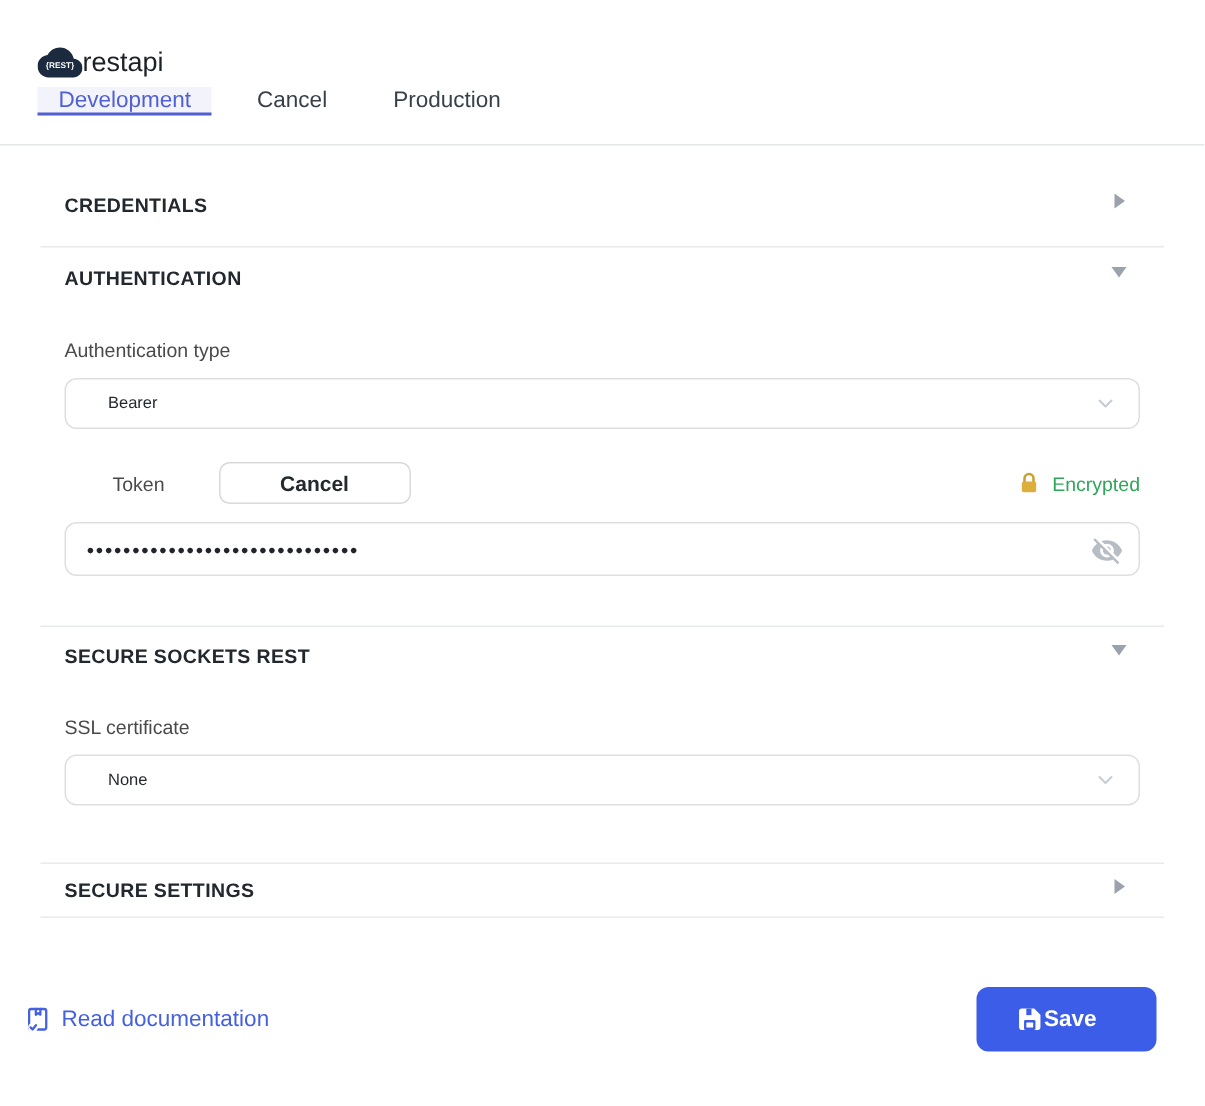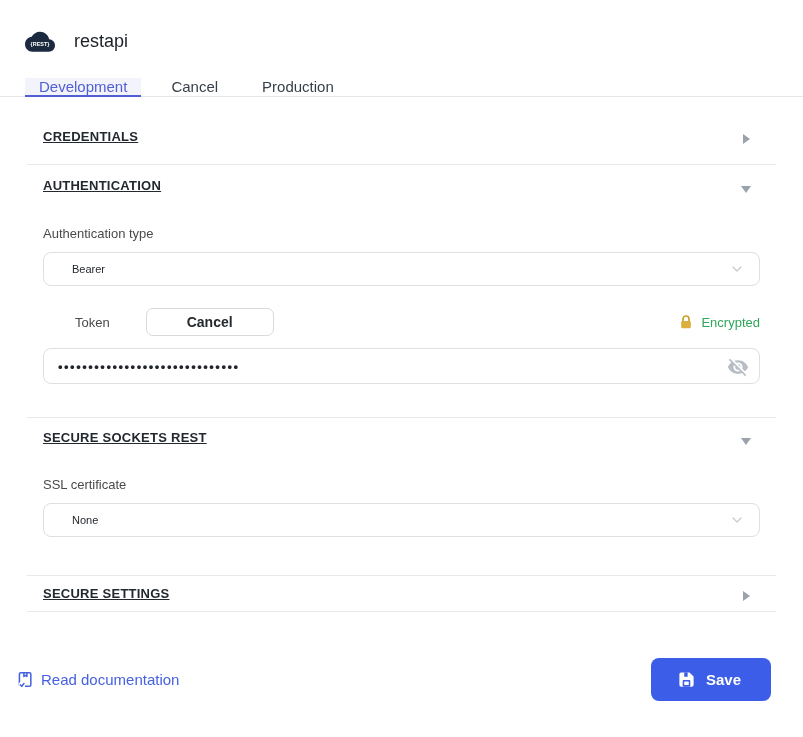--- a/index.html
+++ b/index.html
@@ -2,34 +2,34 @@
 <html><head>
 <meta charset="utf-8">
 <style>
   * { box-sizing: border-box; }
   html,body { margin:0; padding:0; }
   body {
     width:803px; height:737px; background:#ffffff; overflow:hidden;
     font-family:"Liberation Sans", sans-serif; color:#23282f; position:relative;
   }
   
-  .header { display:flex; align-items:center; gap:19px; padding:24px 27px 0 25px; height:58px; }
+  .header { display:flex; align-items:center; padding:24px 27px 0 25px; height:58px; }
   .logo { width:30px; height:24px; display:flex; align-items:center; }
   .app-title { font-size:18px; font-weight:500; color:#1c2127; }
 
   
-  .tabbar { display:flex; gap:16px; padding-left:25px; border-bottom:1px solid #e4e6e9; height:39px; align-items:flex-end; }
+  .tabbar { display:flex; gap:16px; padding-left:25px; border-bottom:1px solid #e4e6e9; height:39px; align-items:flex-start; }
   .tab { display:flex; align-items:center; padding:0 14px; font-size:15px; color:#383f49; cursor:pointer; border-bottom:2px solid transparent; margin-bottom:-1px; }
   .tab.active { background:#f2f3fb; color:#5060d4; border-bottom:2px solid #5060d4; }
 
   
   .content { padding:0 27px; }
   .divider { border-top:1px solid #e9eaeb; height:0; }
   .pad { margin-left:16px; margin-right:16px; }
-  .section-row { display:flex; justify-content:space-between; align-items:flex-end; cursor:pointer;text-decoration:underline; }
+  .section-row { display:flex; justify-content:space-between; align-items:flex-start; cursor:pointer; }
   .section-title { font-size:13px; font-weight:700; color:#23282f; letter-spacing:.25px; }
   .tri-wrap { width:12px; display:flex; justify-content:center; margin-right:8px; }
   .tri-right { width:0; height:0; border-left:7px solid #9aa2ac; border-top:5px solid transparent; border-bottom:5px solid transparent; }
   .tri-down { width:0; height:0; border-top:7px solid #9aa2ac; border-left:5px solid transparent; border-right:5px solid transparent; }
 
   #row-credentials { padding:32px 0 20px; }
   #row-authentication { padding:13px 0 11px; }
   #row-ssl { padding:12px 0 10px; }
   #row-general { padding:10px 0; }
 
@@ -60,21 +60,21 @@
   .eye-btn { position:absolute; right:10px; top:7px; width:24px; height:24px; border:none; background:transparent; padding:0; cursor:pointer; display:flex; align-items:center; justify-content:center; }
 
   .auth-body { padding-bottom:33px; }
   .ssl-body { padding-bottom:38px; }
 
   
   .footer { display:flex; justify-content:space-between; align-items:center; padding:0 32px 0 16px; margin-top:46px; }
   .doc-link { display:flex; align-items:center; gap:6px; color:#4561e0; font-size:15px; text-decoration:none; cursor:pointer; }
   .save-btn {
     background:#3b5de8; color:#fff; border:none; border-radius:8px; cursor:pointer;
-    display:flex; align-items:center; gap:10px; padding:0 26px; height:43px; min-width:120px;
+    display:flex; align-items:center; padding:0 26px; height:43px; min-width:120px;
     font-family:"Liberation Sans", sans-serif; font-size:15px; font-weight:700;
   }
 </style>
 </head>
 <body>
 
 <div class="header">
   <span class="logo">
     <svg width="30" height="24" viewBox="0 0 24 19">
       <path d="M19.35 8.04C18.67 4.59 15.64 2 12 2 9.11 2 6.6 3.64 5.35 6.04 2.34 6.36 0 8.91 0 12c0 3.31 2.69 6 6 6h13c2.76 0 5-2.24 5-5 0-2.64-2.05-4.78-4.65-4.96z" fill="#1b2a3f"></path>

